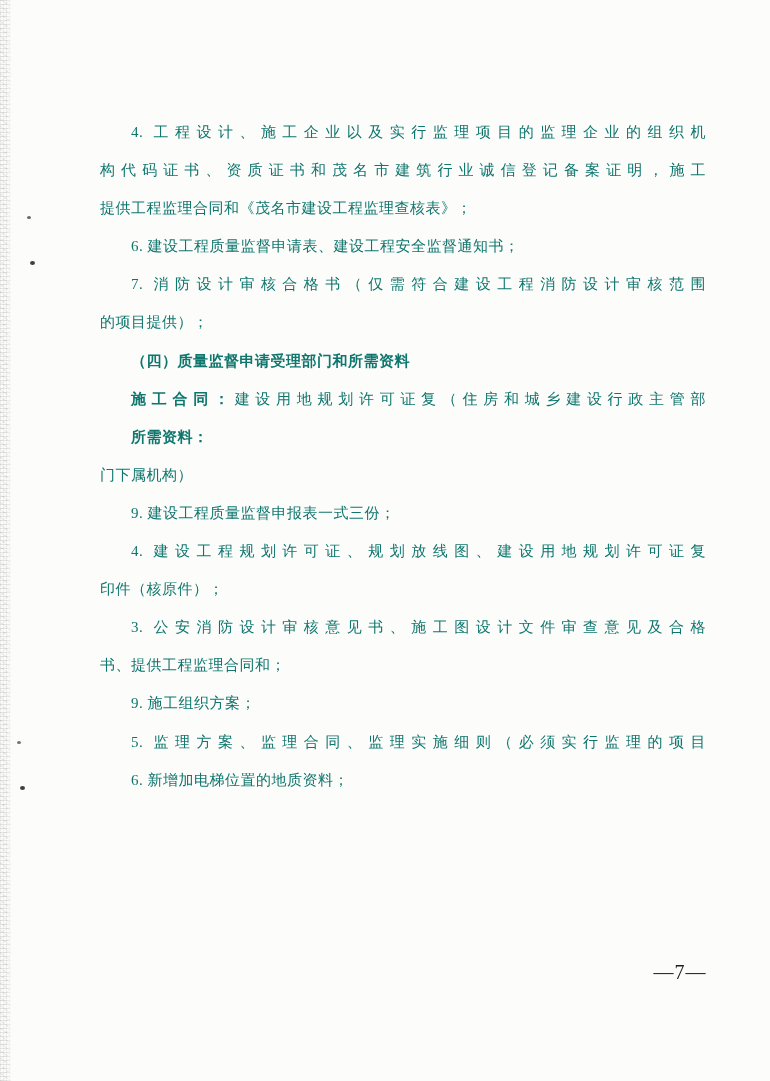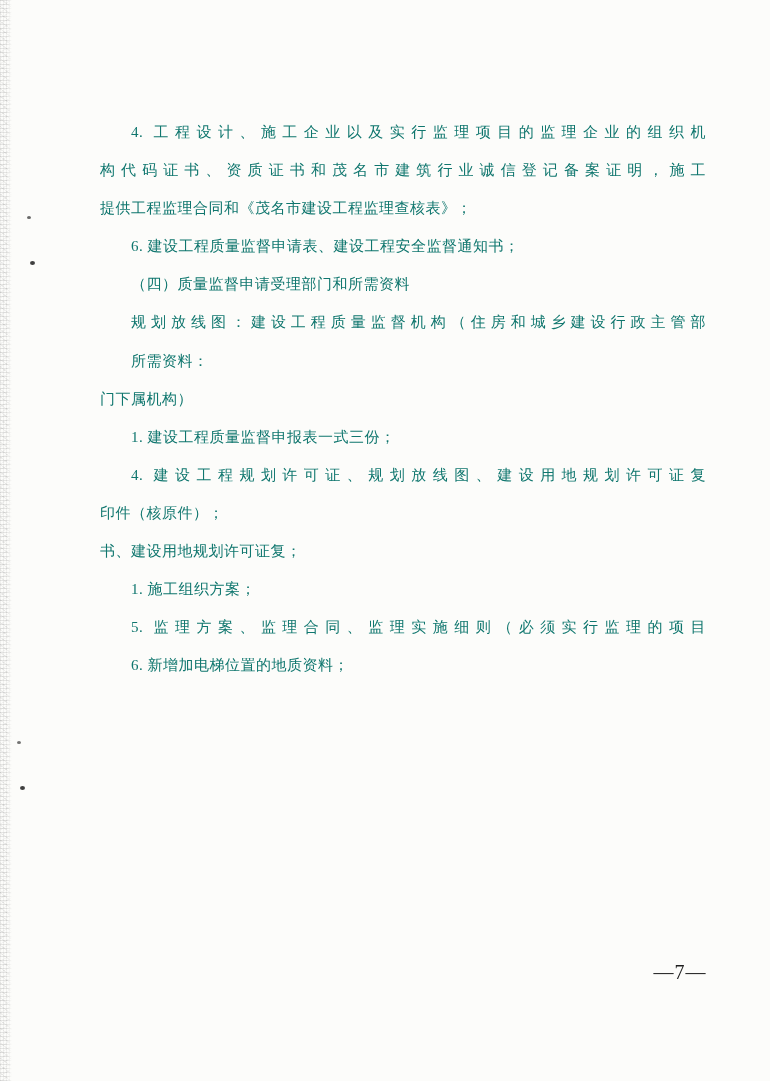--- a/index.html
+++ b/index.html
@@ -42,21 +42,21 @@
     line-height: 38.1px;
     letter-spacing: 0.5px;
   }
   .line.indent { text-indent: 31px; }
   .line.full {
     text-align: justify;
     text-align-last: justify;
     -moz-text-align-last: justify;
   }
   .line.heading { font-weight: bold; }
-  .bold { font-weight: normal; }
+  .bold { font-weight: bold; }
   .page-number {
     position: absolute;
     left: 627px;
     top: 961px;
     width: 106px;
     text-align: center;
     font-size: 20px;
     letter-spacing: 1px;
     color: #1d1d1d;
   }
@@ -79,27 +79,30 @@
   <div class="dot d1"></div>
   <div class="dot d2"></div>
   <div class="dot d3"></div>
   <div class="dot d4"></div>
 
   <div class="text-body">
       <div class="line indent full"><span>4. 工程设计、施工企业以及实行监理项目的监理企业的组织机</span></div>
       <div class="line full"><span>构代码证书、资质证书和茂名市建筑行业诚信登记备案证明，施工</span></div>
       <div class="line"><span>提供工程监理合同和《茂名市建设工程监理查核表》；</span></div>
       <div class="line indent"><span>6. 建设工程质量监督申请表、建设工程安全监督通知书；</span></div>
+      <div class="line indent full"><span>7. 消防设计审核合格书（仅需符合建设工程消防设计审核范围</span></div>
+      <div class="line"><span>的项目提供）；</span></div>
       <div class="line indent heading"><span class="bold">（四）质量监督申请受理部门和所需资料</span></div>
-      <div class="line indent full"><span class="bold">规划放线图：</span><span>建设工程质量监督机构（住房和城乡建设行政主管部</span></div>
+      <div class="line indent full"><span class="bold">施工合同：</span><span>建设用地规划许可证复（住房和城乡建设行政主管部</span></div>
       <div class="line indent"><span class="bold">所需资料：</span></div>
       <div class="line"><span>门下属机构）</span></div>
-      <div class="line indent"><span>1. 建设工程质量监督申报表一式三份；</span></div>
+      <div class="line indent"><span>9. 建设工程质量监督申报表一式三份；</span></div>
       <div class="line indent full"><span>4. 建设工程规划许可证、规划放线图、建设用地规划许可证复</span></div>
       <div class="line"><span>印件（核原件）；</span></div>
-      <div class="line"><span>书、建设用地规划许可证复；</span></div>
-      <div class="line indent"><span>1. 施工组织方案；</span></div>
+      <div class="line indent full"><span>3. 公安消防设计审核意见书、施工图设计文件审查意见及合格</span></div>
+      <div class="line"><span>书、提供工程监理合同和；</span></div>
+      <div class="line indent"><span>9. 施工组织方案；</span></div>
       <div class="line indent full"><span>5. 监理方案、监理合同、监理实施细则（必须实行监理的项目</span></div>
       <div class="line indent"><span>6. 新增加电梯位置的地质资料；</span></div>
     </div>
 
   <div class="page-number">—7—</div>
 </div>
 
 </body></html>

